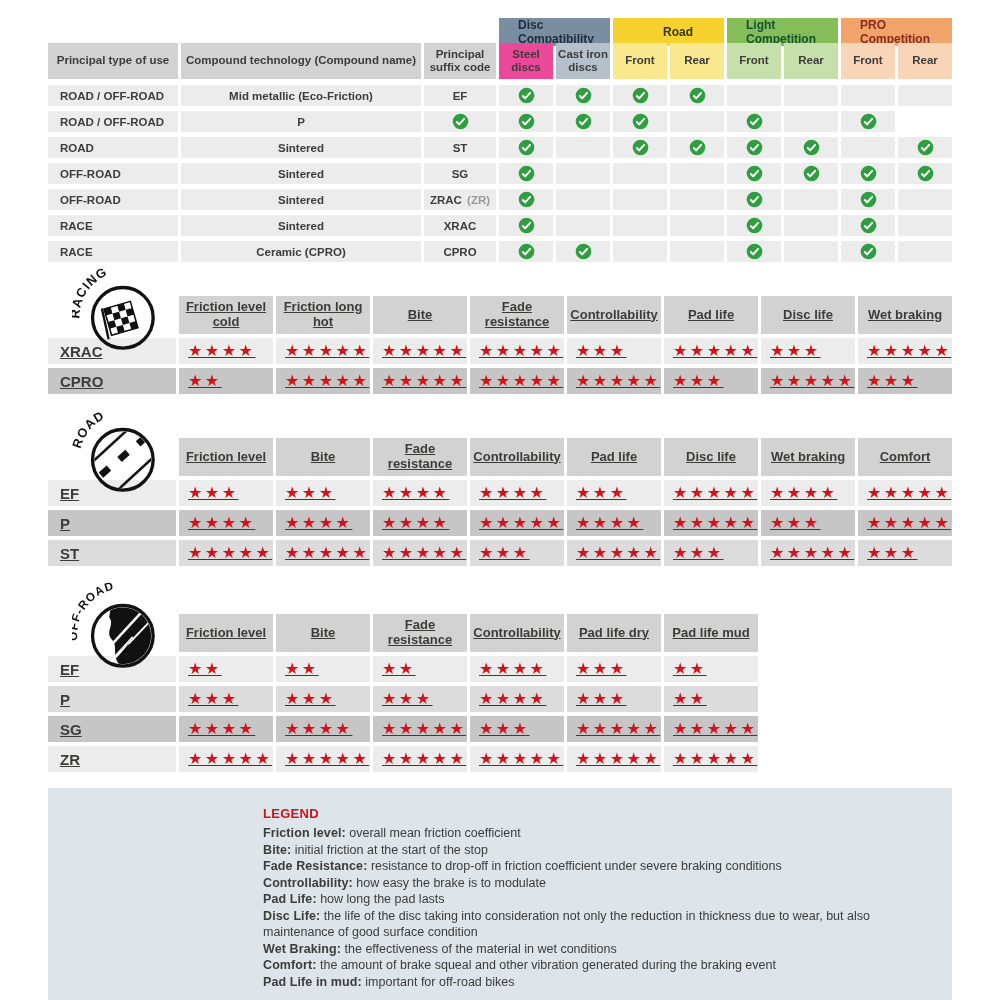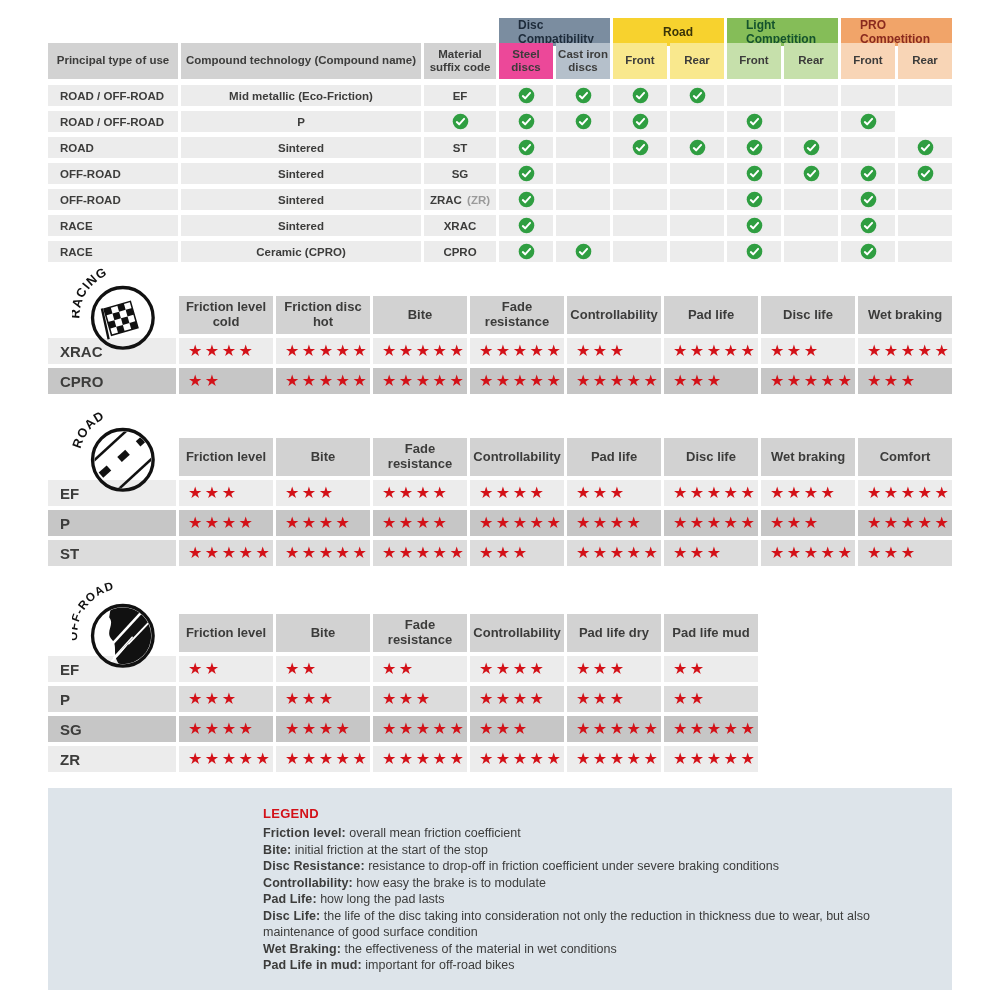--- a/index.html
+++ b/index.html
@@ -16,21 +16,21 @@
   .data-row{height:21px;margin-bottom:5px;}
   .dcell{background:var(--light,#ececec);display:flex;align-items:center;font-weight:bold;font-size:11.5px;}
   .dcell.use{padding-left:12px;}
   .dcell.center{justify-content:center;}
   .code-note{color:#9a9a9a;font-weight:bold;margin-left:2px;}
   .check-icon{width:17px;height:17px;display:block;}
   .dcell.check{justify-content:center;}
   
   .rsec{position:relative;}
   .rsec .sicon{position:absolute;left:24px;top:-32px;width:88px;height:88px;}
-  .rgrid{display:grid;column-gap:3px;row-gap:4px;}
+  .rgrid{display:grid;column-gap:3px;row-gap:4px;text-decoration:underline;}
   .rhdr{background:var(--hdr,#d2d2d2);display:flex;align-items:center;justify-content:center;text-align:center;
         font-weight:bold;font-size:13px;line-height:1.15;height:38px;}
   .rhdr.spacer{background:transparent;}
   .rlabel{display:flex;align-items:center;padding-left:12px;font-weight:bold;font-size:15px;height:26px;}
   .rstars{display:flex;align-items:center;padding-left:9px;height:26px;}
   .stars{font-family:"DejaVu Sans",sans-serif;color:var(--star,#d31118);font-size:16px;letter-spacing:2.5px;line-height:1;}
   .shade-light{background:var(--light,#ececec);}
   .shade-mid{background:var(--mid,#dcdcdc);}
   .shade-dark{background:var(--dark,#c6c6c6);}
   #sec-racing{margin-top:34px;}
@@ -52,21 +52,21 @@
   <div>
       <div class="crow group-row">
         <div class="gcell" style="grid-column: 4 / span 2; background: rgb(123, 141, 160); color: rgb(29, 43, 58);">Disc Compatibility</div>
         <div class="gcell" style="grid-column: 6 / span 2; background: rgb(247, 210, 46); color: rgb(58, 52, 8);">Road</div>
         <div class="gcell" style="grid-column: 8 / span 2; background: rgb(133, 189, 88); color: #14532d;">Light Competition</div>
         <div class="gcell" style="grid-column: 10 / span 2; background: rgb(241, 164, 105); color: rgb(138, 42, 30);">PRO Competition</div>
       </div>
       <div class="crow sub-row">
         <div class="scell hdr">Principal type of use</div>
         <div class="scell hdr">Compound technology (Compound name)</div>
-        <div class="scell hdr">Material suffix code</div>
+        <div class="scell hdr">Principal suffix code</div>
         <div class="scell" style="background: #ec4899;">Steel discs</div>
         <div class="scell" style="background: rgb(181, 192, 203);">Cast iron discs</div>
         <div class="scell" style="background: rgb(249, 232, 141);">Front</div>
         <div class="scell" style="background: rgb(249, 232, 141);">Rear</div>
         <div class="scell" style="background: rgb(198, 224, 171);">Front</div>
         <div class="scell" style="background: rgb(198, 224, 171);">Rear</div>
         <div class="scell" style="background: rgb(248, 213, 182);">Front</div>
         <div class="scell" style="background: rgb(248, 213, 182);">Rear</div>
       </div>
       <div class="crow data-row">
@@ -347,21 +347,21 @@
         <rect x="43" y="62" width="7" height="7" fill="#111"></rect>
           <rect x="57" y="62" width="7" height="7" fill="#111"></rect>
         <path d="M36,41 h28 v28 h-28 z" fill="none" stroke="#111" stroke-width="1.6"></path>
         <line x1="34" y1="40" x2="32" y2="72" stroke="#111" stroke-width="2.4"></line>
       </g>
       <text class="icon-arc-text"><textPath href="#arc-racing" startOffset="4">RACING</textPath></text>
     </svg>
     <div class="rgrid" style="grid-template-columns: 128px repeat(8, 94px);">
         <div class="rhdr spacer"></div>
         <div class="rhdr">Friction level cold</div>
-        <div class="rhdr">Friction disc hot</div>
+        <div class="rhdr">Friction long hot</div>
         <div class="rhdr">Bite</div>
         <div class="rhdr">Fade resistance</div>
         <div class="rhdr">Controllability</div>
         <div class="rhdr">Pad life</div>
         <div class="rhdr">Disc life</div>
         <div class="rhdr">Wet braking</div>
         <div class="rlabel shade-light">XRAC</div>
         <div class="rstars shade-light">
           <span class="stars">★★★★</span>
         </div>
@@ -625,22 +625,23 @@
           <span class="stars">★★★★★</span>
         </div>
       </div>
   </section>
 
   <div class="legend">
     <div class="legend-title">LEGEND</div>
     <div>
         <p class="legend-entry"><b>Friction level:</b> overall mean friction coefficient</p>
         <p class="legend-entry"><b>Bite:</b> initial friction at the start of the stop</p>
-        <p class="legend-entry"><b>Disc Resistance:</b> resistance to drop-off in friction coefficient under severe braking conditions</p>
+        <p class="legend-entry"><b>Fade Resistance:</b> resistance to drop-off in friction coefficient under severe braking conditions</p>
         <p class="legend-entry"><b>Controllability:</b> how easy the brake is to modulate</p>
         <p class="legend-entry"><b>Pad Life:</b> how long the pad lasts</p>
         <p class="legend-entry"><b>Disc Life:</b> the life of the disc taking into consideration not only the reduction in thickness due to wear, but also maintenance of good surface condition</p>
         <p class="legend-entry"><b>Wet Braking:</b> the effectiveness of the material in wet conditions</p>
+        <p class="legend-entry"><b>Comfort:</b> the amount of brake squeal and other vibration generated during the braking event</p>
         <p class="legend-entry"><b>Pad Life in mud:</b> important for off-road bikes</p>
       </div>
   </div>
 
 </div>
 
 </body></html>

